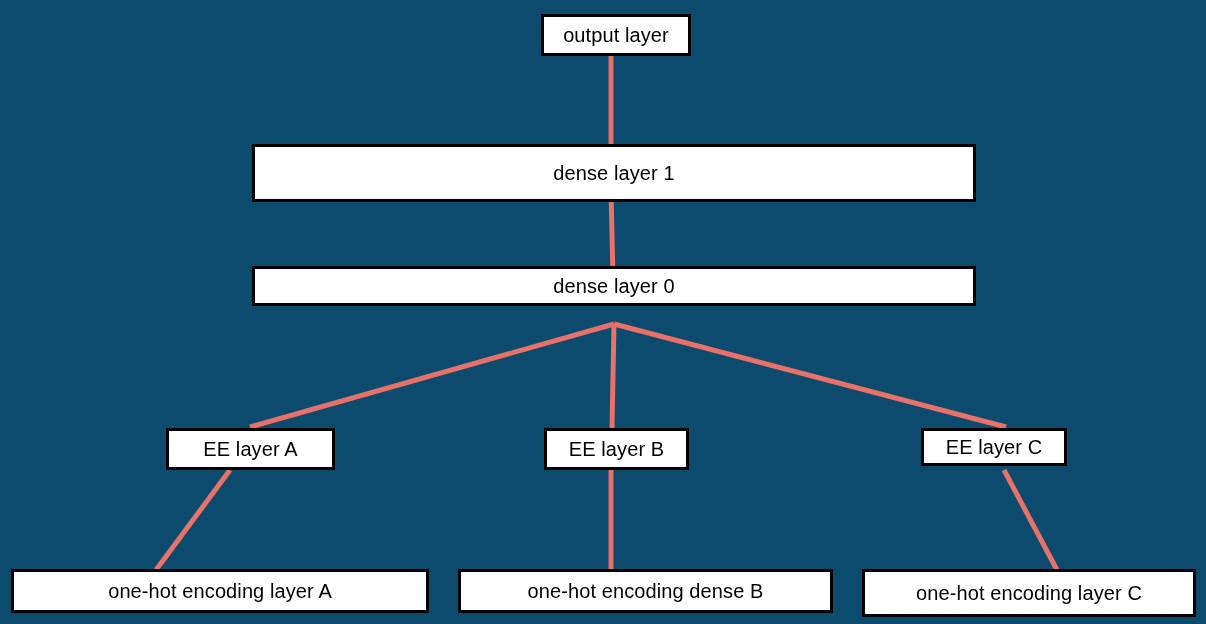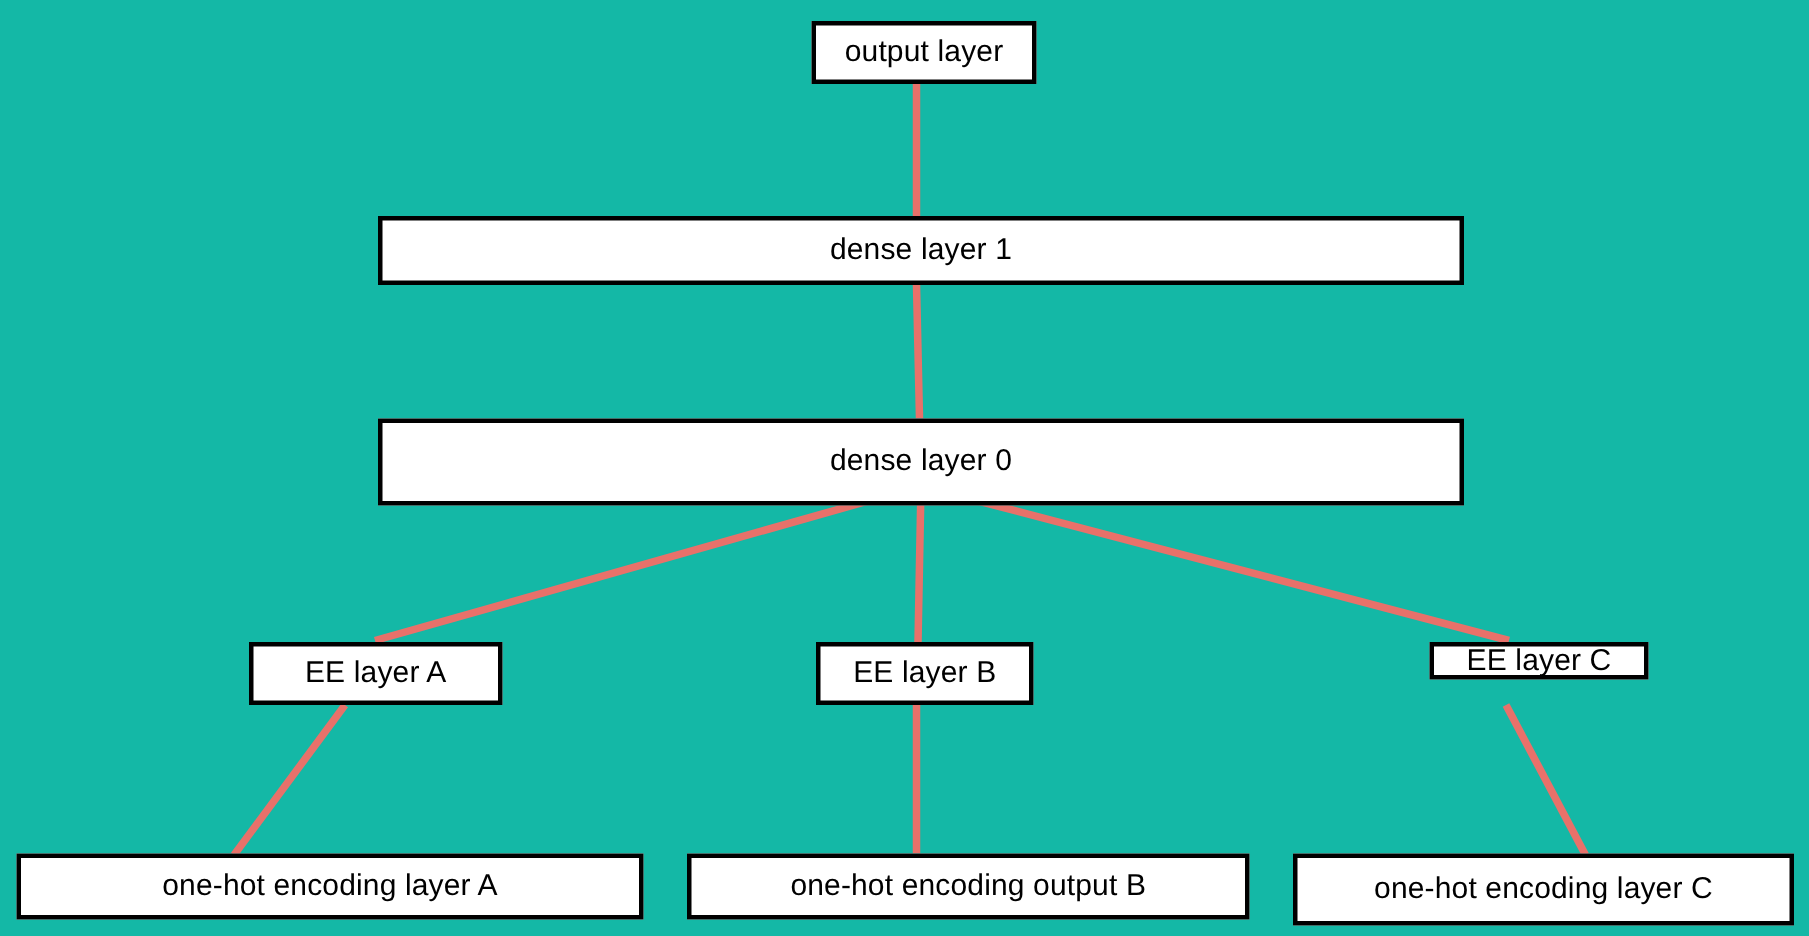--- a/index.html
+++ b/index.html
@@ -7,21 +7,21 @@
     padding: 0;
     background: #ffffff;
   }
   body {
     font-family: "Liberation Sans", sans-serif;
   }
   #canvas {
     position: relative;
     width: 1206px;
     height: 624px;
-    background: #14b8a6;
+    background: #0c4a6e;
     overflow: hidden;
   }
   #edges {
     position: absolute;
     left: 0;
     top: 0;
     width: 1206px;
     height: 624px;
     pointer-events: none;
   }
@@ -58,45 +58,45 @@
       <line x1="1006" y1="427" x2="614" y2="324" stroke="#e8716a" stroke-width="5" stroke-linecap="butt"></line>
       <line x1="156" y1="570" x2="230" y2="470" stroke="#e8716a" stroke-width="5" stroke-linecap="butt"></line>
       <line x1="611" y1="569" x2="611" y2="470" stroke="#e8716a" stroke-width="5" stroke-linecap="butt"></line>
       <line x1="1057" y1="570" x2="1004" y2="470" stroke="#e8716a" stroke-width="5" stroke-linecap="butt"></line>
     </svg>
 
   <div class="node" style="left: 541px; top: 14px; width: 150px; height: 42px; border-color: rgb(0, 0, 0); background: rgb(255, 255, 255); color: rgb(0, 0, 0);">
     <span class="node-label">output layer</span>
   </div>
 
-  <div class="node" style="left: 252px; top: 144px; width: 724px; height: 46px; border-color: rgb(0, 0, 0); background: rgb(255, 255, 255); color: rgb(0, 0, 0);">
+  <div class="node" style="left: 252px; top: 144px; width: 724px; height: 58px; border-color: rgb(0, 0, 0); background: rgb(255, 255, 255); color: rgb(0, 0, 0);">
     <span class="node-label">dense layer 1</span>
   </div>
 
-  <div class="node" style="left: 252px; top: 279px; width: 724px; height: 58px; border-color: rgb(0, 0, 0); background: rgb(255, 255, 255); color: rgb(0, 0, 0); justify-content: center;">
+  <div class="node" style="left: 252px; top: 266px; width: 724px; height: 40px; border-color: rgb(0, 0, 0); background: rgb(255, 255, 255); color: rgb(0, 0, 0); justify-content: center;">
     <span class="node-label">dense layer 0</span>
   </div>
 
   <div class="node" style="left: 166px; top: 428px; width: 169px; height: 42px; border-color: rgb(0, 0, 0); background: rgb(255, 255, 255); color: rgb(0, 0, 0);">
     <span class="node-label">EE layer A</span>
   </div>
 
   <div class="node" style="left: 544px; top: 428px; width: 145px; height: 42px; border-color: rgb(0, 0, 0); background: rgb(255, 255, 255); color: rgb(0, 0, 0);">
     <span class="node-label">EE layer B</span>
   </div>
 
-  <div class="node" style="left: 921px; top: 428px; width: 146px; height: 25px; border-color: rgb(0, 0, 0); background: rgb(255, 255, 255); color: rgb(0, 0, 0); margin-left: 32px;">
+  <div class="node" style="left: 921px; top: 428px; width: 146px; height: 38px; border-color: rgb(0, 0, 0); background: rgb(255, 255, 255); color: rgb(0, 0, 0);">
     <span class="node-label">EE layer C</span>
   </div>
 
   <div class="node" style="left: 11px; top: 569px; width: 418px; height: 44px; border-color: rgb(0, 0, 0); background: rgb(255, 255, 255); color: rgb(0, 0, 0);">
     <span class="node-label">one-hot encoding layer A</span>
   </div>
 
   <div class="node" style="left: 458px; top: 569px; width: 375px; height: 44px; border-color: rgb(0, 0, 0); background: rgb(255, 255, 255); color: rgb(0, 0, 0);">
-    <span class="node-label">one-hot encoding output B</span>
+    <span class="node-label">one-hot encoding dense B</span>
   </div>
 
   <div class="node" style="left: 862px; top: 569px; width: 334px; height: 48px; border-color: rgb(0, 0, 0); background: rgb(255, 255, 255); color: rgb(0, 0, 0);">
     <span class="node-label">one-hot encoding layer C</span>
   </div>
 
 </div>
 
 </body></html>

